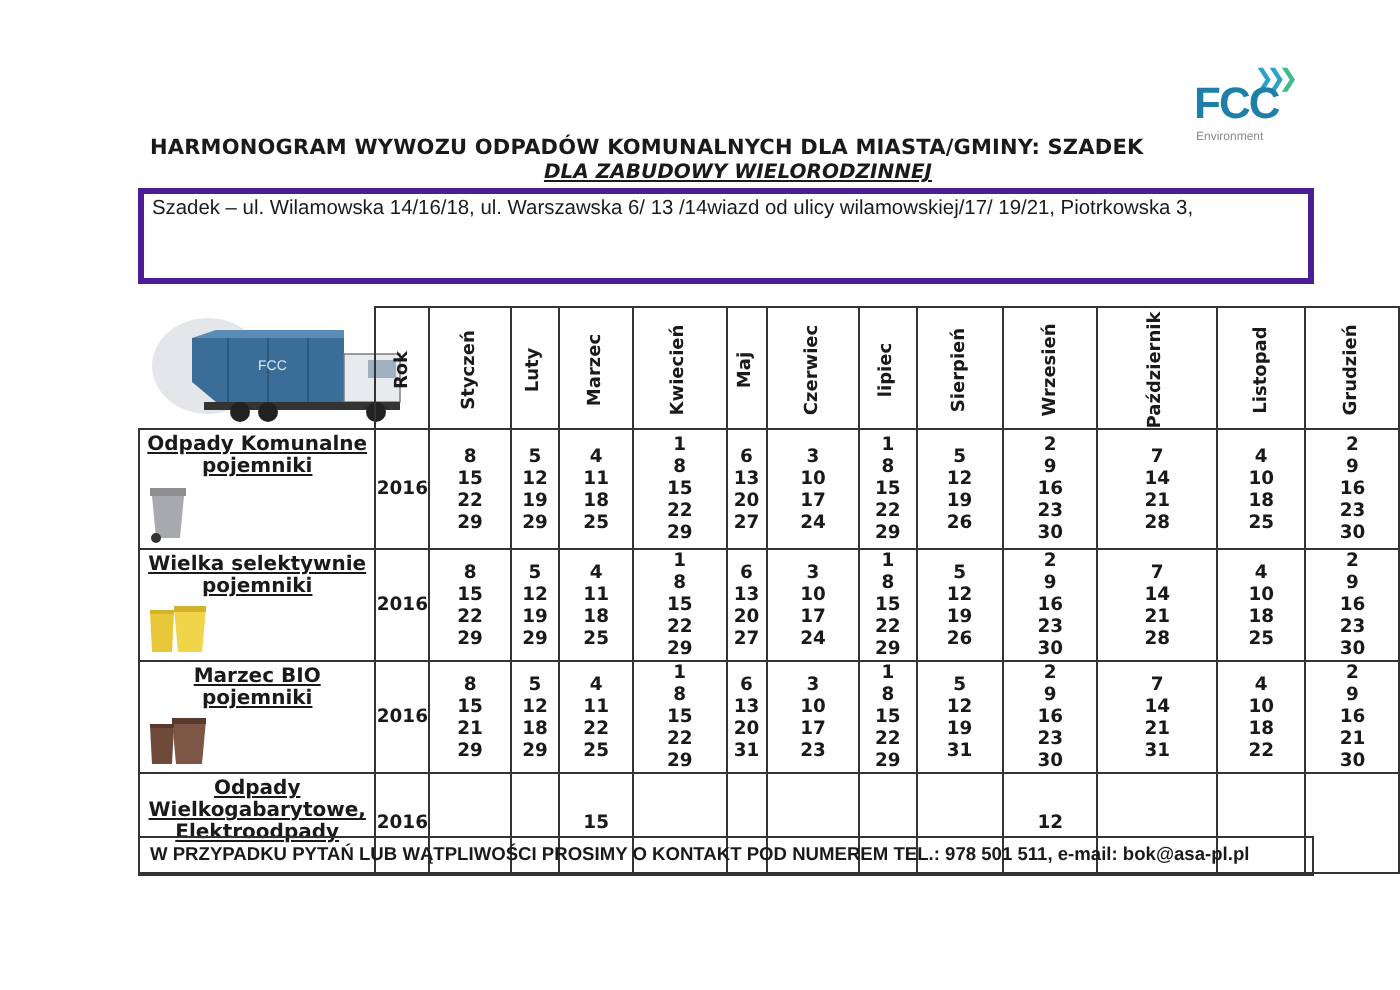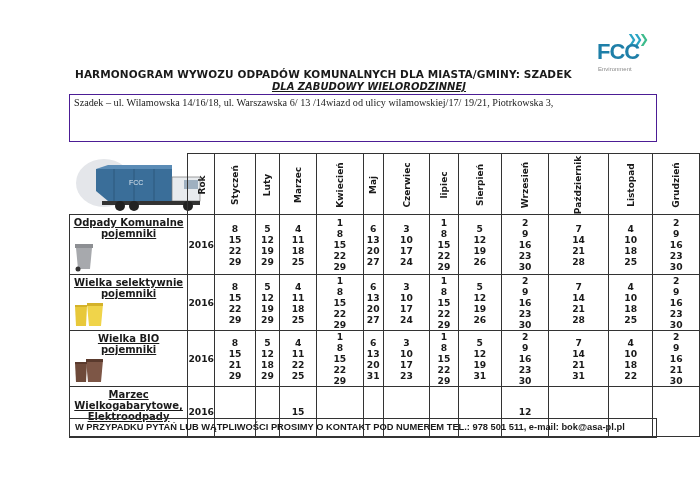--- a/index.html
+++ b/index.html
@@ -7,21 +7,21 @@
     width: 700px; height: 495px; background: #ffffff; position: relative;
     font-family: "DejaVu Sans", sans-serif; color: #1a1a1a; overflow: hidden;
   }
   .logo { position: absolute; left: 597px; top: 30px; width: 70px; height: 45px; }
   .logo .fcc { position: absolute; left: 0; top: 9px; font-family: "Liberation Sans", sans-serif; font-weight: bold; font-size: 22px; color: #1e7fa8; letter-spacing: -1px; }
   .logo .arrows { position: absolute; left: 30px; top: 2px; font-size: 12px; font-weight: bold; color: #2aa4c4; letter-spacing: -4px; }
   .logo .arrows span:nth-child(2) { color: #3dbb8c; }
   .logo .env { position: absolute; left: 1px; top: 36px; font-size: 6px; color: #8a8a8a; font-family: "Liberation Sans", sans-serif; }
   .title { position: absolute; left: 75px; top: 68px; font-size: 10.5px; font-weight: bold; letter-spacing: 0.1px; white-space: nowrap; }
   .subtitle { position: absolute; left: 0; width: 570px; top: 81px; text-align: center; padding-left: 60px; font-size: 10px; font-weight: bold; font-style: italic; text-decoration: underline; white-space: nowrap; margin-left: 24px; }
-  .addr { position: absolute; left: 69px; top: 94px; width: 588px; height: 48px; border: 1px solid #4c1d95; box-sizing: border-box; padding: 1px 4px; font-family: Liberation Serif, serif; font-size: 10.2px; line-height: 13px; white-space: nowrap; }
+  .addr { position: absolute; left: 69px; top: 94px; width: 588px; height: 48px; border: 3px solid #4c1d95; box-sizing: border-box; padding: 1px 4px; font-family: Liberation Sans, sans-serif; font-size: 10.2px; line-height: 13px; white-space: nowrap; }
   .truck { position: absolute; left: 74px; top: 155px; width: 138px; height: 60px; }
   table.sched { position: absolute; left: 69px; top: 153px; border-collapse: collapse; table-layout: fixed; font-size: 9.2px; font-weight: bold; }
   table.sched td, table.sched th { border: 1px solid #333; padding: 0; text-align: center; vertical-align: middle; }
   table.sched th.blank { border: none; }
   th.month { height: 60px; }
   th.month .rot { display: inline-block; transform: rotate(-90deg); white-space: nowrap; font-size: 9px; font-weight: bold; }
   td.label { text-align: center; vertical-align: top !important; padding: 2px 3px !important; font-size: 10px; text-decoration: underline; }
   td.vals { line-height: 11px; }
   .bin { margin-top: 3px; display: block; }
   .footer { position: absolute; left: 69px; top: 418px; width: 588px; height: 20px; border: 1px solid #333; box-sizing: border-box; padding: 3px 5px; font-family: "Liberation Sans", sans-serif; font-size: 9.3px; font-weight: bold; white-space: nowrap; }
@@ -216,21 +216,21 @@
 18
 25</td>
       <td class="vals" style="white-space: pre-line;">2
 9
 16
 23
 30</td>
     </tr>
     <tr style="height:50px">
       <td class="label">
-        <span>Wielka BIO pojemniki</span>
+        <span>Marzec BIO pojemniki</span>
         <svg class="bin" width="34" height="26" viewBox="0 0 34 26">
           <polygon points="2,5 14,5 13,24 3,24" fill="#6e4a3a"></polygon>
             <polygon points="13,2 30,2 28,24 15,24" fill="#7d5646"></polygon>
             <rect x="13" y="1" width="17" height="3" fill="#5a3a2d"></rect>
             <rect x="2" y="4" width="12" height="2" fill="#5a3a2d"></rect>
         </svg>
       </td>
       <td>2016</td>
       <td class="vals" style="white-space: pre-line;">8
 15
@@ -280,21 +280,21 @@
 18
 22</td>
       <td class="vals" style="white-space: pre-line;">2
 9
 16
 21
 30</td>
     </tr>
     <tr style="height:50px">
       <td class="label">
-        <span>Marzec Wielkogabarytowe, Elektroodpady</span>
+        <span>Odpady Wielkogabarytowe, Elektroodpady</span>
       </td>
       <td>2016</td>
       <td class="vals" style="white-space: pre-line;"></td>
       <td class="vals" style="white-space: pre-line;"></td>
       <td class="vals" style="white-space: pre-line;">15</td>
       <td class="vals" style="white-space: pre-line;"></td>
       <td class="vals" style="white-space: pre-line;"></td>
       <td class="vals" style="white-space: pre-line;"></td>
       <td class="vals" style="white-space: pre-line;"></td>
       <td class="vals" style="white-space: pre-line;"></td>

